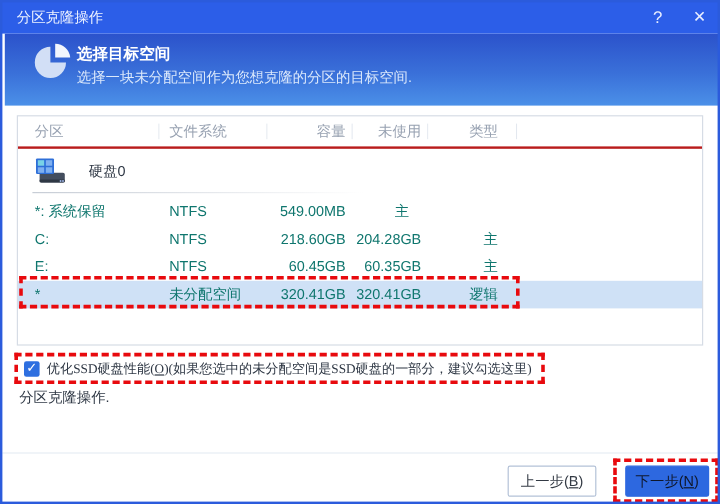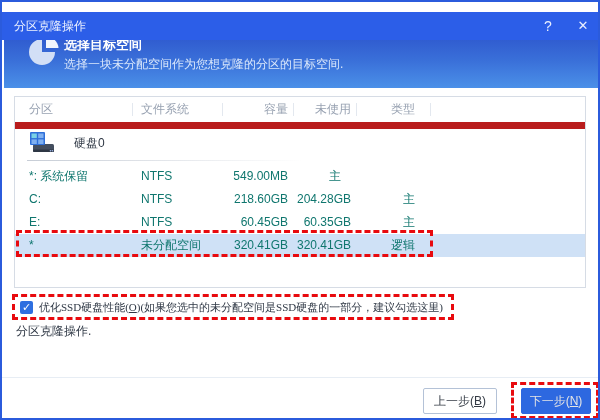--- a/index.html
+++ b/index.html
@@ -7,37 +7,37 @@
     width:600px;height:420px;position:relative;overflow:hidden;
     background:#ffffff;
     font-family:"Liberation Sans","DejaVu Sans",sans-serif;
     font-size:12px;color:#2e3744;
     -webkit-font-smoothing:antialiased;
   }
   
   .frame{position:absolute;inset:0;border:2px solid #2b5bdc;pointer-events:none;z-index:50;}
 
   
-  .titlebar{position:absolute;left:0;top:12px;width:600px;height:28px;background:#2c5ee8;z-index:5;}
+  .titlebar{position:absolute;left:0;top:0;width:600px;height:28px;background:#2c5ee8;z-index:5;}
   .titlebar .title{position:absolute;left:14px;top:0;line-height:28px;color:#eef3ff;font-size:12px;}
   .tb-btn{position:absolute;top:0;width:22px;height:28px;line-height:28px;text-align:center;color:#e8eeff;font-size:14px;cursor:default;}
   .tb-help{left:537px;}
   .tb-close{left:572px;font-size:13px;}
 
   
   .header{position:absolute;left:4px;top:28px;width:600px;height:60px;
     background:linear-gradient(180deg,#2b52cb 0%,#3a70d9 55%,#4b90e8 100%);z-index:4;}
   .header .h-icon{position:absolute;left:22px;top:7px;width:34px;height:34px;}
   .header .h-title{position:absolute;left:60px;top:8px;color:#ffffff;font-weight:bold;font-size:13px;}
   .header .h-sub{position:absolute;left:60px;top:28px;color:#dbe8fb;font-size:12px;}
 
   
   .table{position:absolute;left:14px;top:96px;width:572px;height:192px;
     border:1px solid #d6dce5;background:#fff;box-sizing:border-box;}
-  .thead{position:absolute;left:0;top:0;right:0;height:25px;border-bottom:7px solid #b91c1c;
+  .thead{position:absolute;left:0;top:0;right:0;height:25px;border-bottom:2px solid #b91c1c;
     display:grid;grid-template-columns:118px 90px 71px 63px 74px 1fr;align-items:center;
     color:#97a1b1;font-size:12px;}
   .th{position:relative;height:25px;line-height:25px;white-space:nowrap;overflow:hidden;}
   .th:not(:last-child)::after{content:"";position:absolute;right:0;top:6px;height:13px;width:1px;background:#e3e8ef;}
   .c1{padding-left:14px;}
   .c2{padding-left:8px;}
   .c3,.c4{text-align:right;padding-right:6px;}
   .c5{text-align:right;padding-right:16px;}
 
   .diskrow{position:absolute;left:0;top:30px;height:32px;display:flex;align-items:center;}
@@ -66,21 +66,21 @@
   .ssdtext{margin-left:6px;font-size:11px;color:#2e3744;white-space:nowrap;font-family:Liberation Serif, serif;}
   .ukey{text-decoration:underline;}
 
   .hint{position:absolute;left:16px;top:323px;font-size:12px;color:#2e3744;}
 
   
   .sep{position:absolute;left:2px;right:2px;top:377px;height:1px;background:#e7edf4;}
   .btn{position:absolute;top:388px;height:26px;box-sizing:border-box;border-radius:2px;
     font-size:12px;text-align:center;line-height:24px;cursor:default;}
   .btn-back{left:423px;width:74px;background:#ffffff;border:1px solid #b4c2d7;color:#333a44;}
-  .btn-next{left:521px;width:70px;background:#2d68e0;border:1px solid #2d68e0;color:#e5e5e5;z-index:41;}
+  .btn-next{left:521px;width:70px;background:#2d68e0;border:1px solid #2d68e0;color:#0f172a;z-index:41;}
 </style>
 </head>
 <body>
 
 <div class="titlebar">
   <span class="title">分区克隆操作</span>
   <span class="tb-btn tb-help">?</span>
   <span class="tb-btn tb-close">✕</span>
 </div>
 

